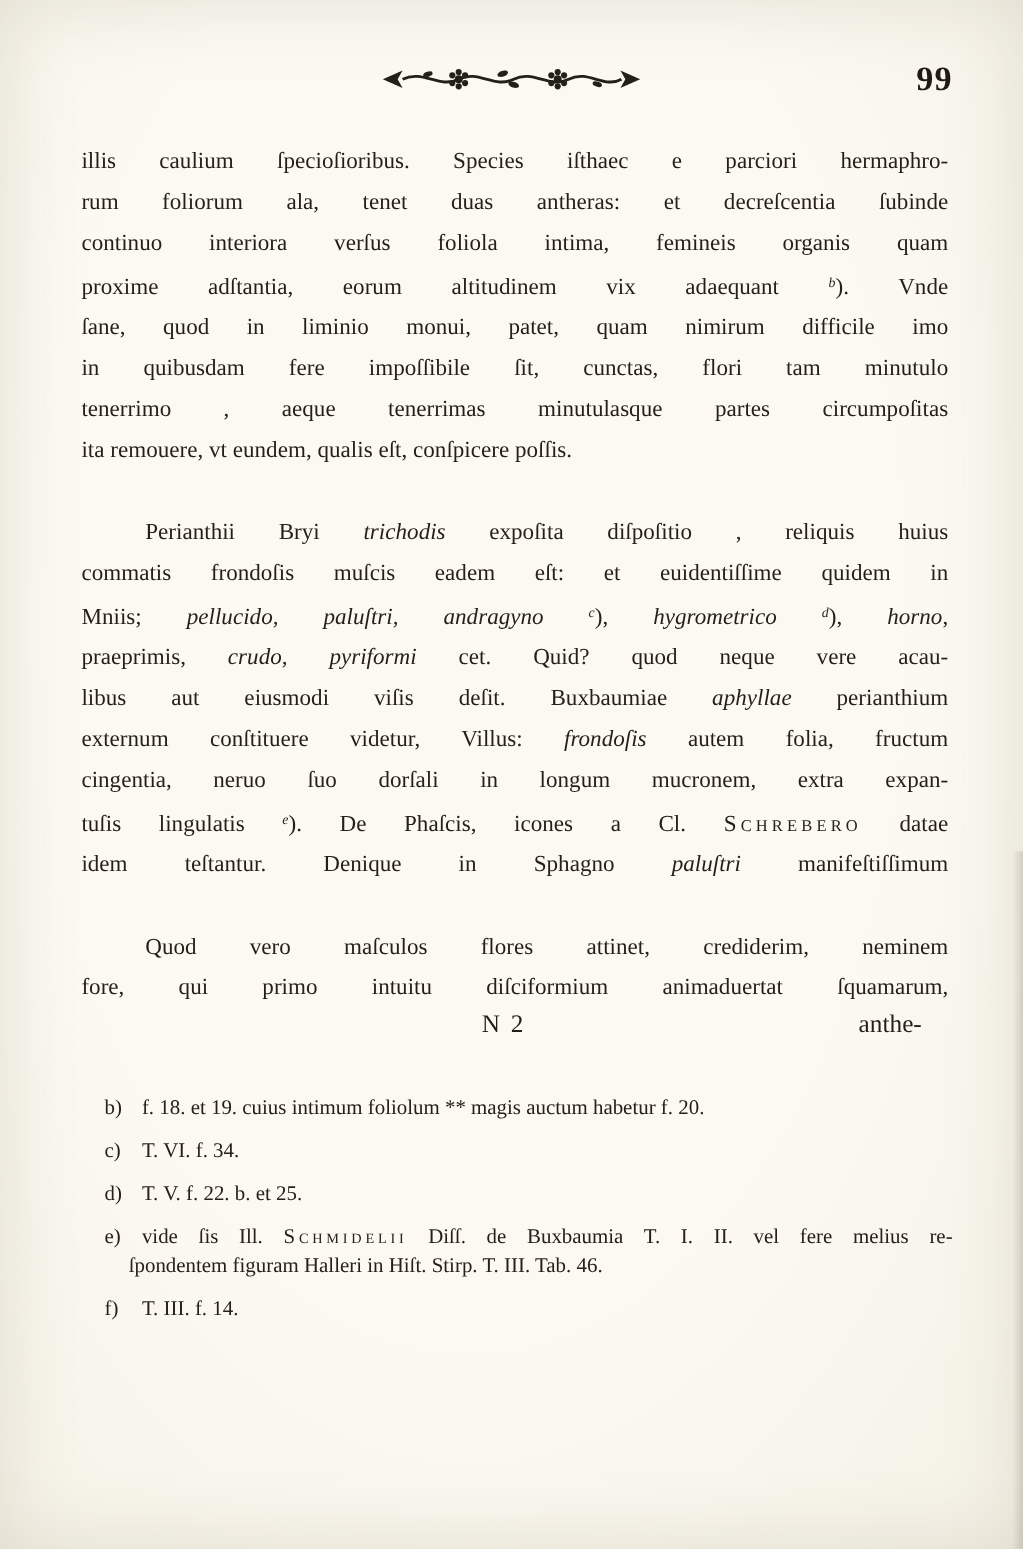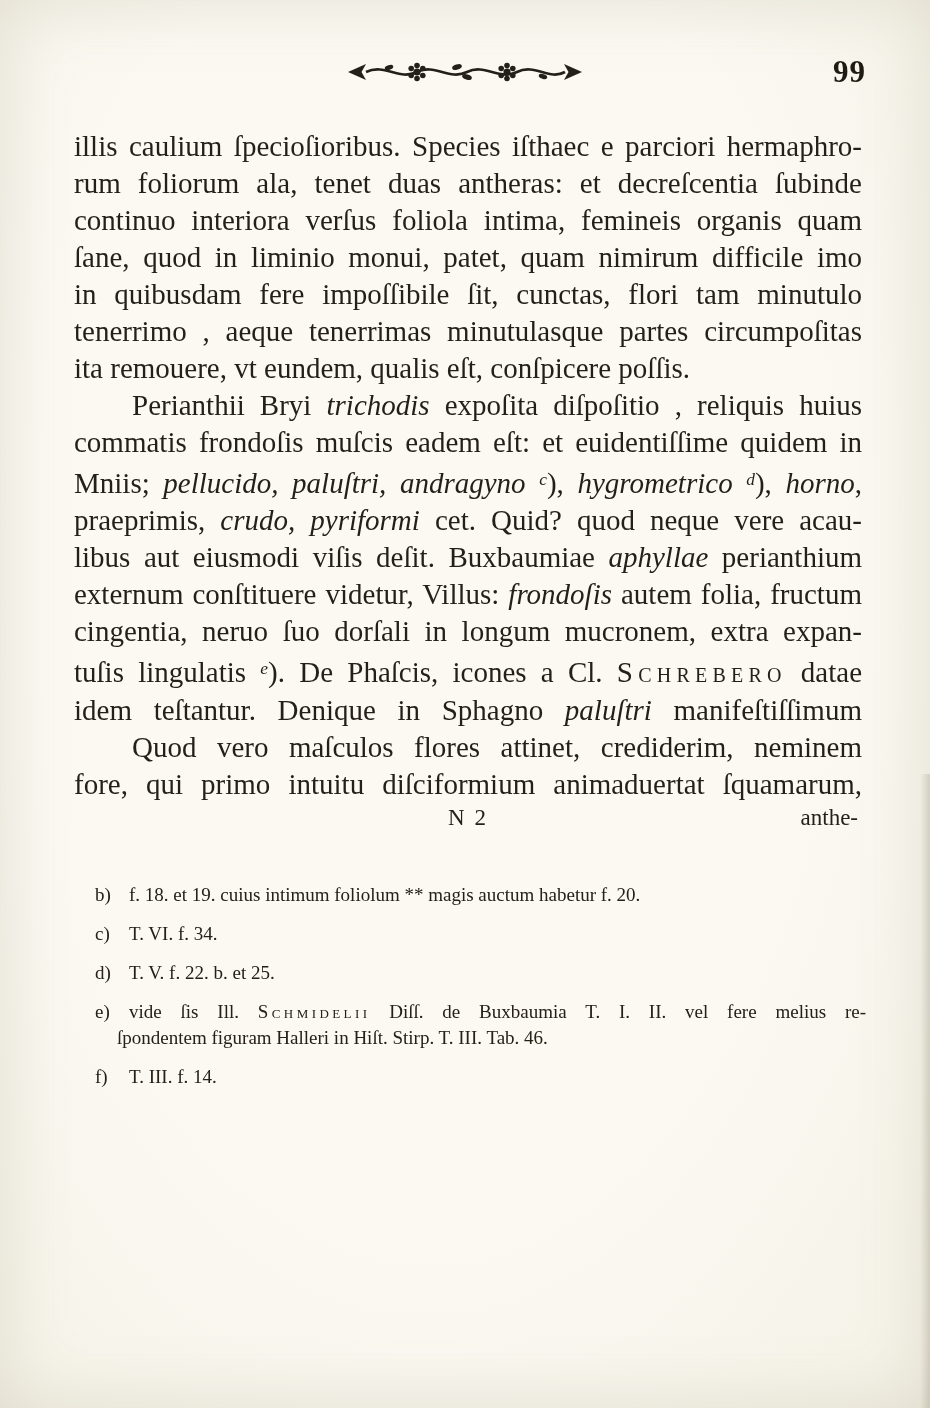--- a/index.html
+++ b/index.html
@@ -17,29 +17,29 @@
     content:"";position:absolute;top:55%;right:0;width:10px;height:45%;
     background:linear-gradient(to left, rgba(90,80,60,0.18), rgba(90,80,60,0));
     pointer-events:none;
   }
   .header{position:relative;padding-top:58px;height:46px;}
   .ornament{display:block;text-align:center;}
   .page-number{
     position:absolute;top:54px;right:64px;
     font-size:31px;font-weight:700;letter-spacing:1px;color:#1f1a12;
   }
-  .body-text{margin:24px 68px 0 74px;font-size:29px;line-height:37px;}
-  .paragraph + .paragraph{}
+  .body-text{margin:24px 68px 0 74px;font-size:21px;line-height:37px;}
+  .paragraph + .paragraph{margin-top:38px;}
   .line{white-space:normal;}
   .line.j{text-align:justify;text-align-last:justify;}
   .line.first{padding-left:58px;}
   .seg-i{font-style:italic;}
   .seg-sup{font-size:0.60em;font-style:italic;vertical-align:0.48em;}
   .seg-sc{font-variant:small-caps;letter-spacing:0.18em;}
-  .signature-row{position:relative;margin:2px 68px 0 74px;height:37px;font-size:23px;}
+  .signature-row{position:relative;margin:2px 88px 0 74px;height:37px;font-size:23px;}
   .signature-mark{position:absolute;left:50%;transform:translateX(-50%);letter-spacing:2px;}
   .catchword{position:absolute;right:4px;}
   .footnotes{margin:40px 64px 0 95px;font-size:19px;line-height:26px;color:#262017;}
   .footnote + .footnote{margin-top:13px;}
   .fline.j{text-align:justify;text-align-last:justify;}
   .fline.cont{padding-left:22px;}
   .fnlabel{display:inline-block;min-width:34px;}
 </style>
 </head>
 <body>
@@ -81,20 +81,21 @@
       </svg>
     </span>
     <span class="page-number">99</span>
   </div>
 
   <div class="body-text">
       <div class="paragraph">
         <div class="line j"><span>illis caulium ſpecioſioribus.  Species iſthaec e parciori hermaphro-</span></div>
         <div class="line j"><span>rum foliorum ala,  tenet duas antheras:  et decreſcentia ſubinde</span></div>
         <div class="line j"><span>continuo interiora verſus foliola intima,  femineis organis quam</span></div>
+        <div class="line j"><span>proxime adſtantia,  eorum altitudinem vix adaequant </span><span class="seg-sup">b</span><span>).   Vnde</span></div>
         <div class="line j"><span>ſane,  quod in liminio monui,  patet,  quam nimirum difficile imo</span></div>
         <div class="line j"><span>in quibusdam fere impoſſibile ſit,  cunctas,  flori tam minutulo</span></div>
         <div class="line j"><span>tenerrimo ,  aeque tenerrimas minutulasque partes circumpoſitas</span></div>
         <div class="line"><span>ita remouere,  vt eundem,  qualis eſt,  conſpicere poſſis.</span></div>
       </div>
       <div class="paragraph">
         <div class="line j first"><span>Perianthii Bryi </span><span class="seg-i">trichodis</span><span> expoſita diſpoſitio ,  reliquis huius</span></div>
         <div class="line j"><span>commatis frondoſis muſcis eadem eſt: et euidentiſſime quidem in</span></div>
         <div class="line j"><span>Mniis; </span><span class="seg-i">pellucido, paluſtri, andragyno </span><span class="seg-sup">c</span><span>), </span><span class="seg-i">hygrometrico </span><span class="seg-sup">d</span><span>), </span><span class="seg-i">horno</span><span>,</span></div>
         <div class="line j"><span>praeprimis, </span><span class="seg-i">crudo, pyriformi</span><span> cet.   Quid?  quod neque vere acau-</span></div>

